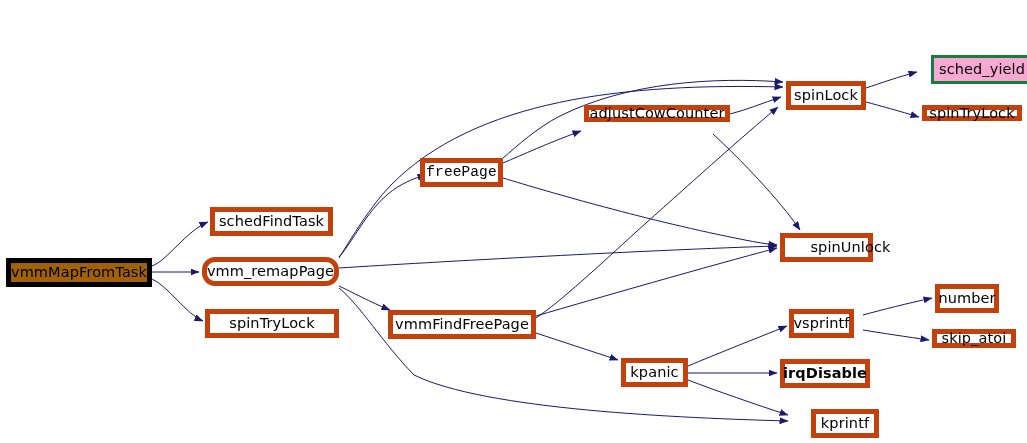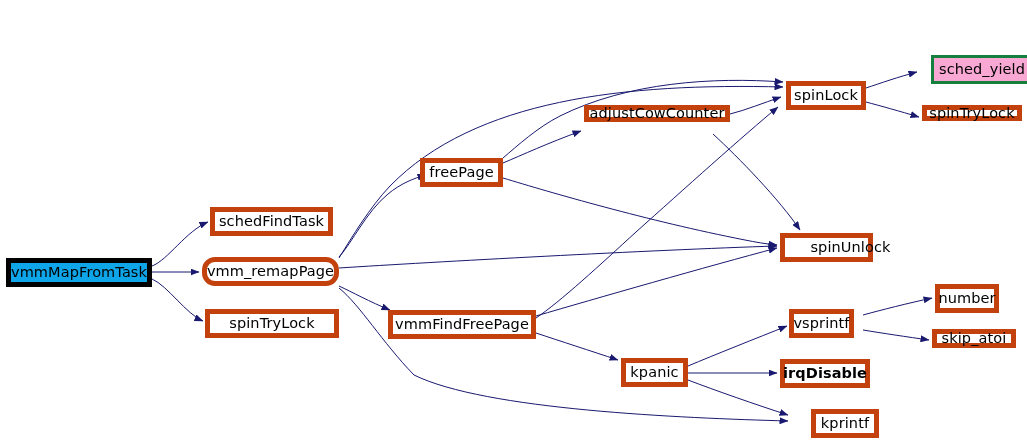--- a/index.html
+++ b/index.html
@@ -31,21 +31,21 @@
     display: flex;
     align-items: center;
     justify-content: center;
     font-size: 14.5px;
     line-height: 1;
     letter-spacing: 0.1px;
     white-space: nowrap;
     z-index: 5;
   }
   .node.root {
-    background: #0ea5e9;
+    background: #a16207;
     border-color: #000000;
   }
   .node.highlight {
     border: 3px solid #15803d;
     background: #f9a8d4;
     margin-left: 11px;
   }
   .node-label {
     pointer-events: none;
   }
@@ -92,21 +92,21 @@
       </div>
       <div class="node" style="left: 210px; top: 207px; width: 123px; height: 29px;">
         <span class="node-label">schedFindTask</span>
       </div>
       <div class="node" style="left: 202px; top: 257px; width: 137px; height: 29px; border-radius: 13px;">
         <span class="node-label">vmm_remapPage</span>
       </div>
       <div class="node" style="left: 205px; top: 309px; width: 134px; height: 29px;">
         <span class="node-label">spinTryLock</span>
       </div>
-      <div class="node" style="left: 420px; top: 158px; width: 83px; height: 29px;">
+      <div class="node" style="left: 420px; top: 158px; width: 83px; height: 29px; font-family: Liberation Mono, monospace;">
         <span class="node-label">freePage</span>
       </div>
       <div class="node" style="left: 388px; top: 310px; width: 148px; height: 29px;">
         <span class="node-label">vmmFindFreePage</span>
       </div>
       <div class="node" style="left: 584px; top: 105px; width: 146px; height: 17px;">
         <span class="node-label">adjustCowCounter</span>
       </div>
       <div class="node" style="left: 621px; top: 358px; width: 67px; height: 29px;">
         <span class="node-label">kpanic</span>

